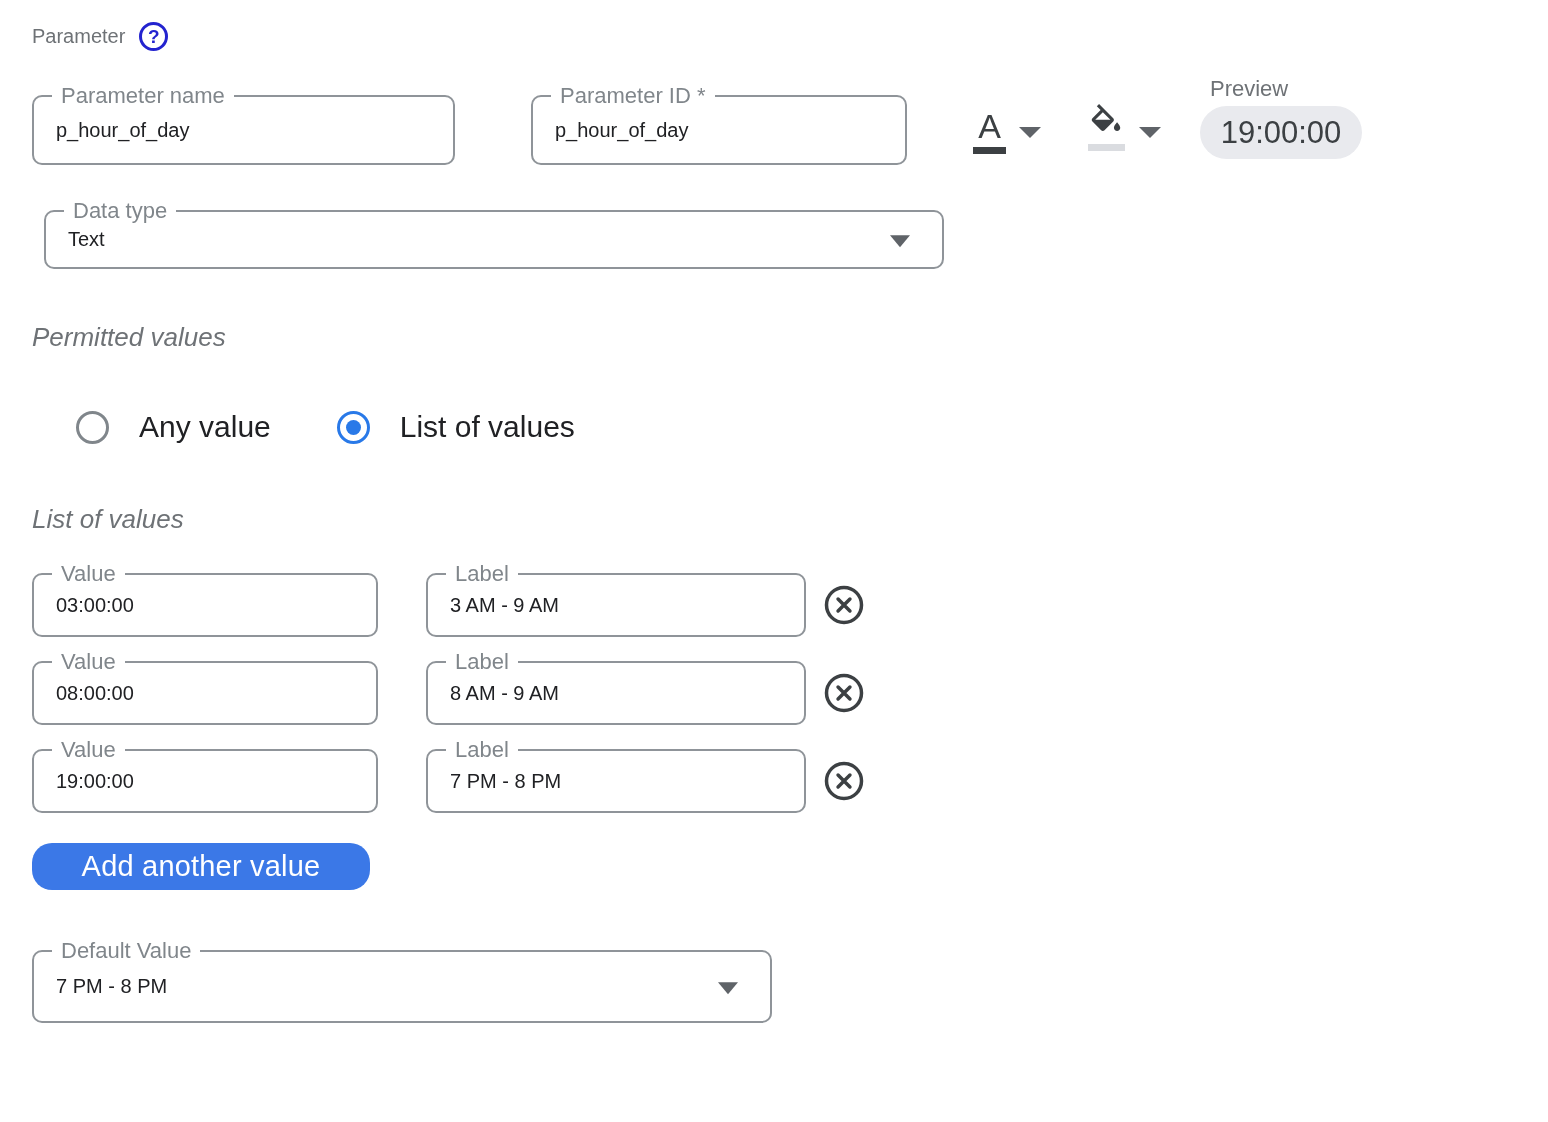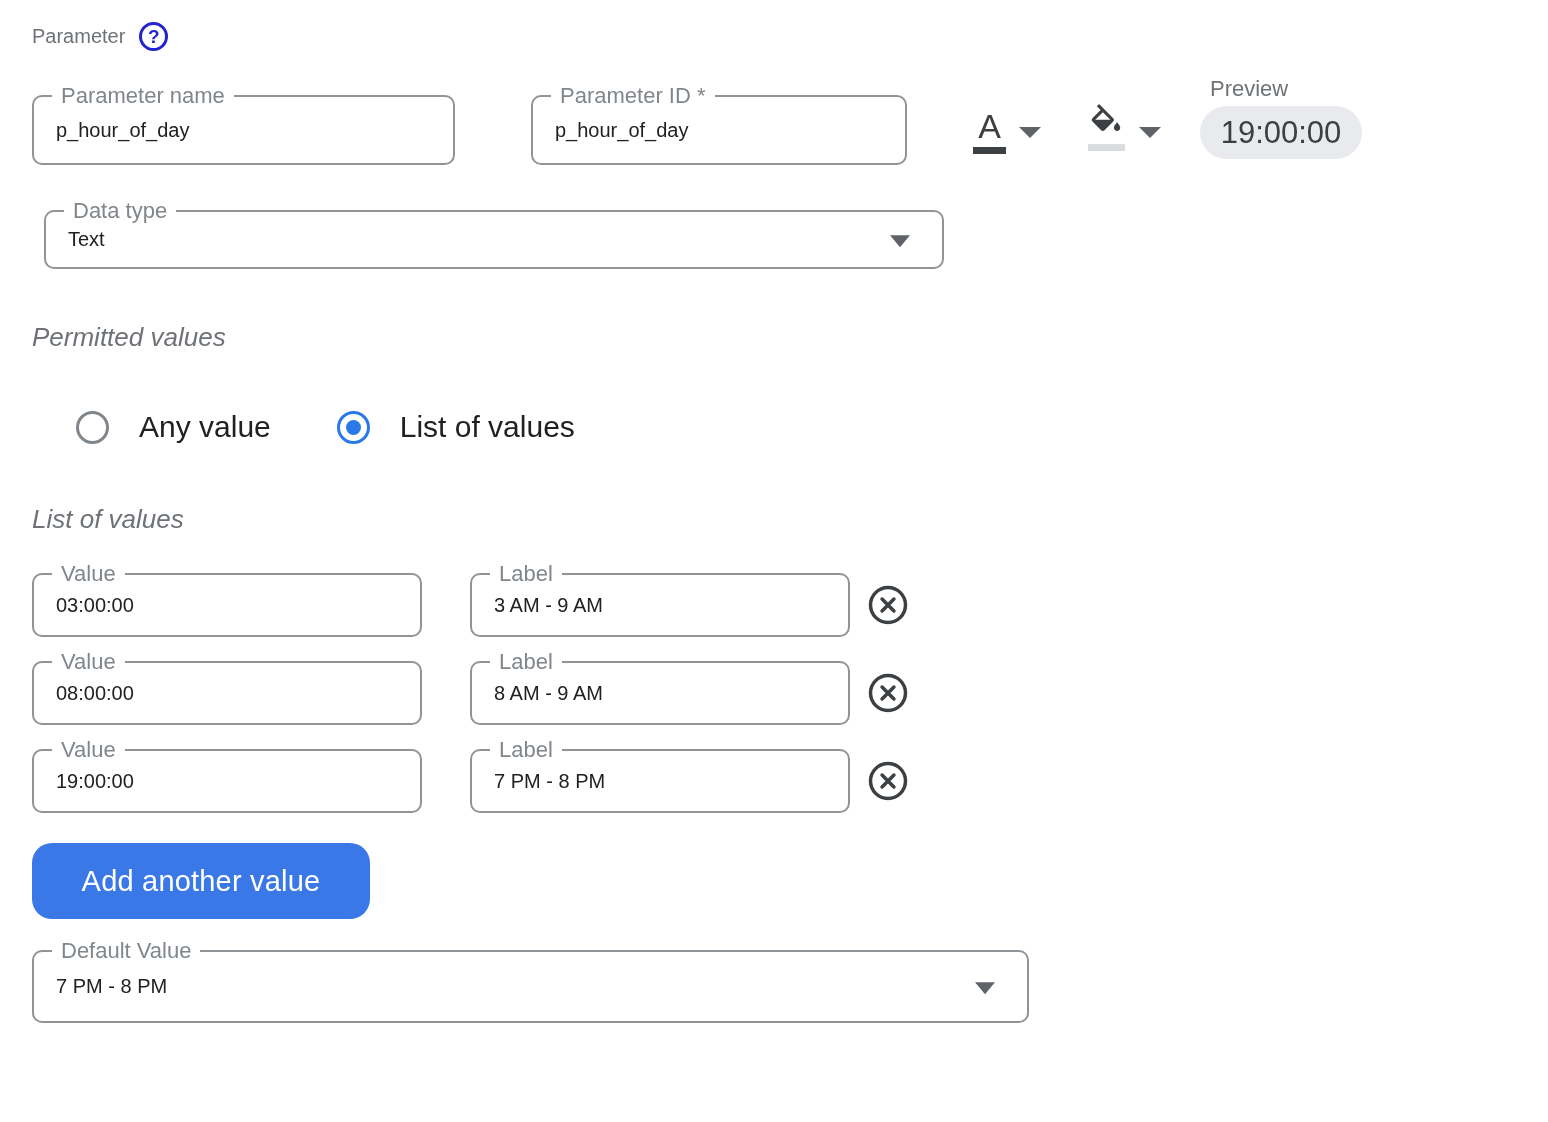--- a/index.html
+++ b/index.html
@@ -34,21 +34,21 @@
     padding:0 9px; font-size:22px; line-height:26px;
     color: var(--label-gray,#80868b); white-space:nowrap;
   }
   .fvalue { font-size:20px; color: var(--text-dark,#202124); padding-left:22px; white-space:nowrap; }
 
   .fields-row { position:absolute; left:32px; top:95px; display:flex; gap:76px; }
   .f-name { width:423px; height:70px; }
   .f-id   { width:376px; height:70px; }
 
   .f-datatype { position:absolute; left:44px; top:210px; width:900px; height:59px; }
-  .f-default  { position:absolute; left:32px; top:950px; width:997px; height:73px; }
+  .f-default  { position:absolute; left:32px; top:950px; width:740px; height:73px; }
   .select-caret {
     position:absolute; right:32px; top:50%; transform:translateY(-40%);
     width:0; height:0;
     border-left:10px solid transparent; border-right:10px solid transparent;
     border-top:12px solid #5f6368;
   }
 
   
   .text-color { position:absolute; left:973px; top:108px; display:flex; flex-direction:column; align-items:center; cursor:pointer; }
   .tc-a { font-size:34px; line-height:37px; font-weight:500; color: var(--icon-dark,#3c4043); }
@@ -84,27 +84,27 @@
     width:33px; height:33px; box-sizing:border-box; border-radius:50%;
     border:3.5px solid #80868b; display:flex; align-items:center; justify-content:center;
   }
   .radio.selected { border-color: var(--radio-blue,#2979e8); }
   .radio .dot { width:15px; height:15px; border-radius:50%; background: var(--radio-blue,#2979e8); }
   .radio-label { font-size:30px; color: var(--text-dark,#202124); }
 
   
   .rows { position:absolute; left:32px; top:573px; display:flex; flex-direction:column; gap:24px; }
   .value-row { display:flex; align-items:center; }
-  .f-val { width:390px; height:64px; }
+  .f-val { width:346px; height:64px; }
   .f-lab { width:380px; height:64px; margin-left:48px; }
   .remove { margin-left:17px; width:42px; height:42px; display:flex; cursor:pointer; }
 
   
   .add-btn {
-    position:absolute; left:32px; top:843px; width:338px; height:76px;
+    position:absolute; left:32px; top:843px; width:338px; height:47px;
     background: var(--accent-blue,#3b78e7); color:#fff;
     border:none; border-radius:20px; font-size:29px; font-weight:500;
     font-family:"Liberation Sans", sans-serif; letter-spacing:.2px; cursor:pointer;
   }
 </style>
 </head>
 <body>
 
 <div class="page">
 

